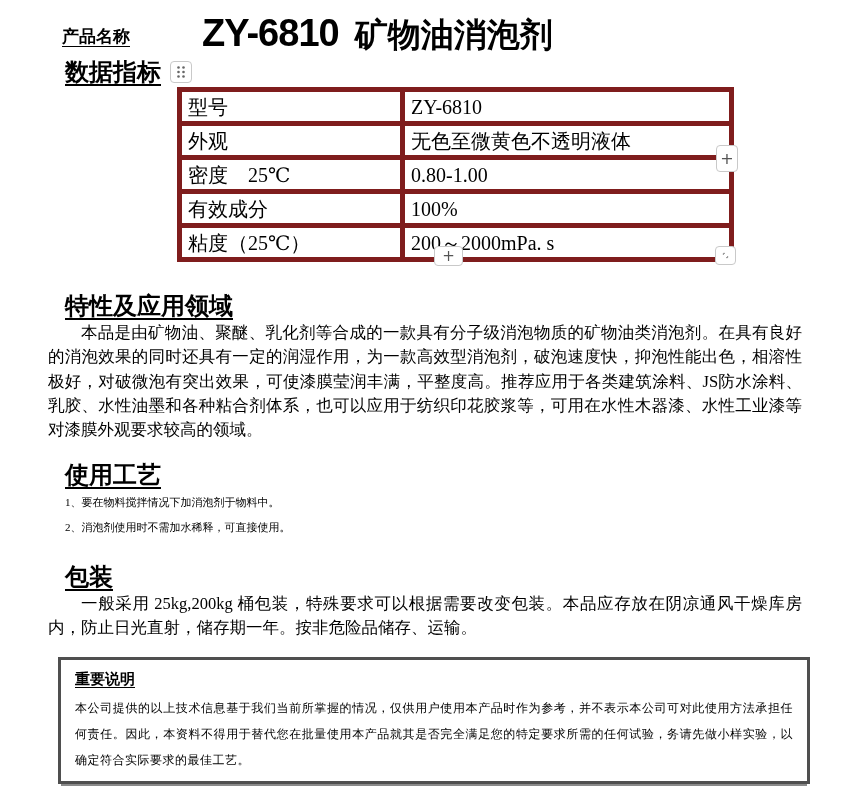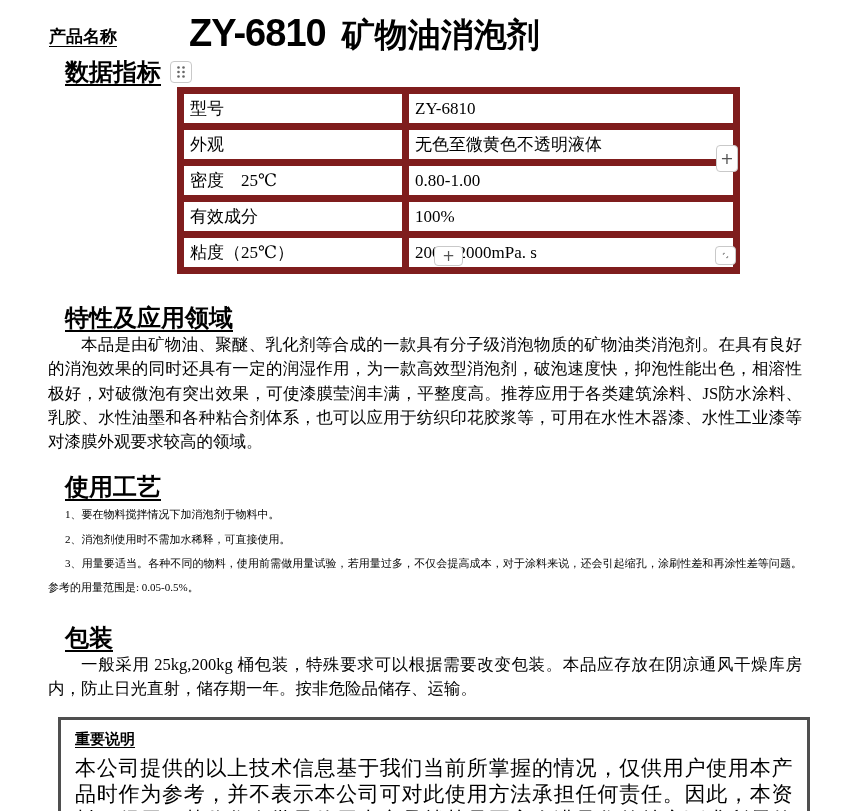--- a/index.html
+++ b/index.html
@@ -7,21 +7,21 @@
     width:865px;height:811px;background:#ffffff;
     font-family:"Liberation Serif","DejaVu Serif",serif;
     color:#000000;overflow:hidden;
   }
   .page{position:relative;width:865px;height:811px;background:#ffffff;}
   .content{padding:6px 48px 0 48px;width:754px;}
 
   
   .title-row{display:flex;align-items:flex-end;gap:72px;height:46px;}
   .side-label{
-    font-size:17px;font-weight:bold;margin-left:1px;margin-bottom:4px;
+    font-size:17px;font-weight:bold;margin-left:14px;margin-bottom:4px;
     text-decoration:underline;text-underline-offset:4px;white-space:nowrap;
   }
   .doc-title{margin:0;line-height:1;white-space:nowrap;}
   .doc-title .model{
     font-family:"Liberation Sans","DejaVu Sans",sans-serif;
     font-weight:900;font-size:38px;letter-spacing:-1px;
   }
   .doc-title .cn{font-size:33px;font-weight:bold;margin-left:8px;}
 
   
@@ -30,22 +30,22 @@
     text-decoration:underline;text-underline-offset:4px;display:inline-block;
   }
   .data-head-row{margin-top:8px;display:flex;align-items:center;gap:9px;height:24px;}
 
   
   table.spec{
     border-collapse:collapse;margin:3px 0 0 129px;
     table-layout:fixed;width:532px;background:#fff;
   }
   table.spec td{
-    border:7px solid #7f1d1d;height:29px;padding:0 6px;
-    font-size:17px;line-height:20px;vertical-align:middle;
+    border:5px solid #7f1d1d;height:29px;padding:0 6px;
+    font-size:20px;line-height:20px;vertical-align:middle;
     overflow:hidden;white-space:nowrap;
   }
   td.c1{width:206px;}
   td.c2{width:312px;}
 
   
   .ctl{
     position:absolute;display:flex;align-items:center;justify-content:center;
     background:#fff;border:1px solid #c9c9c9;border-radius:4px;
     color:#555;box-sizing:border-box;cursor:pointer;
@@ -78,21 +78,21 @@
     box-shadow:0 5px 0 -3px #8a8a8a;
     padding:8px 14px 8px 14px;
   }
   .notice-head{
     font-family:"Liberation Sans","DejaVu Sans",sans-serif;
     font-size:15px;font-weight:bold;line-height:22px;margin:0;
     text-decoration:underline;text-underline-offset:3px;display:inline-block;
   }
   .notice-body{
     font-family:"Liberation Sans","DejaVu Sans",sans-serif;
-    font-size:21px;line-height:26px;letter-spacing:0.5px;
+    font-size:12px;line-height:26px;letter-spacing:0.5px;
     margin:5px 0 0 0;text-align:justify;
   }
 </style>
 </head>
 <body>
 
 <div class="page">
   <div class="content">
 
     
@@ -153,21 +153,20 @@
     <span class="sec-head">特性及应用领域</span>
     <p class="para">本品是由矿物油、聚醚、乳化剂等合成的一款具有分子级消泡物质的矿物油类消泡剂。在具有良好的消泡效果的同时还具有一定的润湿作用，为一款高效型消泡剂，破泡速度快，抑泡性能出色，相溶性极好，对破微泡有突出效果，可使漆膜莹润丰满，平整度高。推荐应用于各类建筑涂料、JS防水涂料、乳胶、水性油墨和各种粘合剂体系，也可以应用于纺织印花胶浆等，可用在水性木器漆、水性工业漆等对漆膜外观要求较高的领域。</p>
 
     
     <div class="h-usage">
       <span class="sec-head">使用工艺</span>
     </div>
     <ul class="list">
       <li>1、要在物料搅拌情况下加消泡剂于物料中。</li>
       <li>2、消泡剂使用时不需加水稀释，可直接使用。</li>
-      <li>3、用量要适当。各种不同的物料，使用前需做用量试验，若用量过多，不仅会提高成本，对于涂料来说，还会引起缩孔，涂刷性差和再涂性差等问题。参考的用量范围是: 0.05-0.5%。</li>
     </ul>
 
     
     <div class="h-pack">
       <span class="sec-head">包装</span>
     </div>
     <p class="para">一般采用 25kg,200kg 桶包装，特殊要求可以根据需要改变包装。本品应存放在阴凉通风干燥库房内，防止日光直射，储存期一年。按非危险品储存、运输。</p>
 
     
     <div class="notice">

